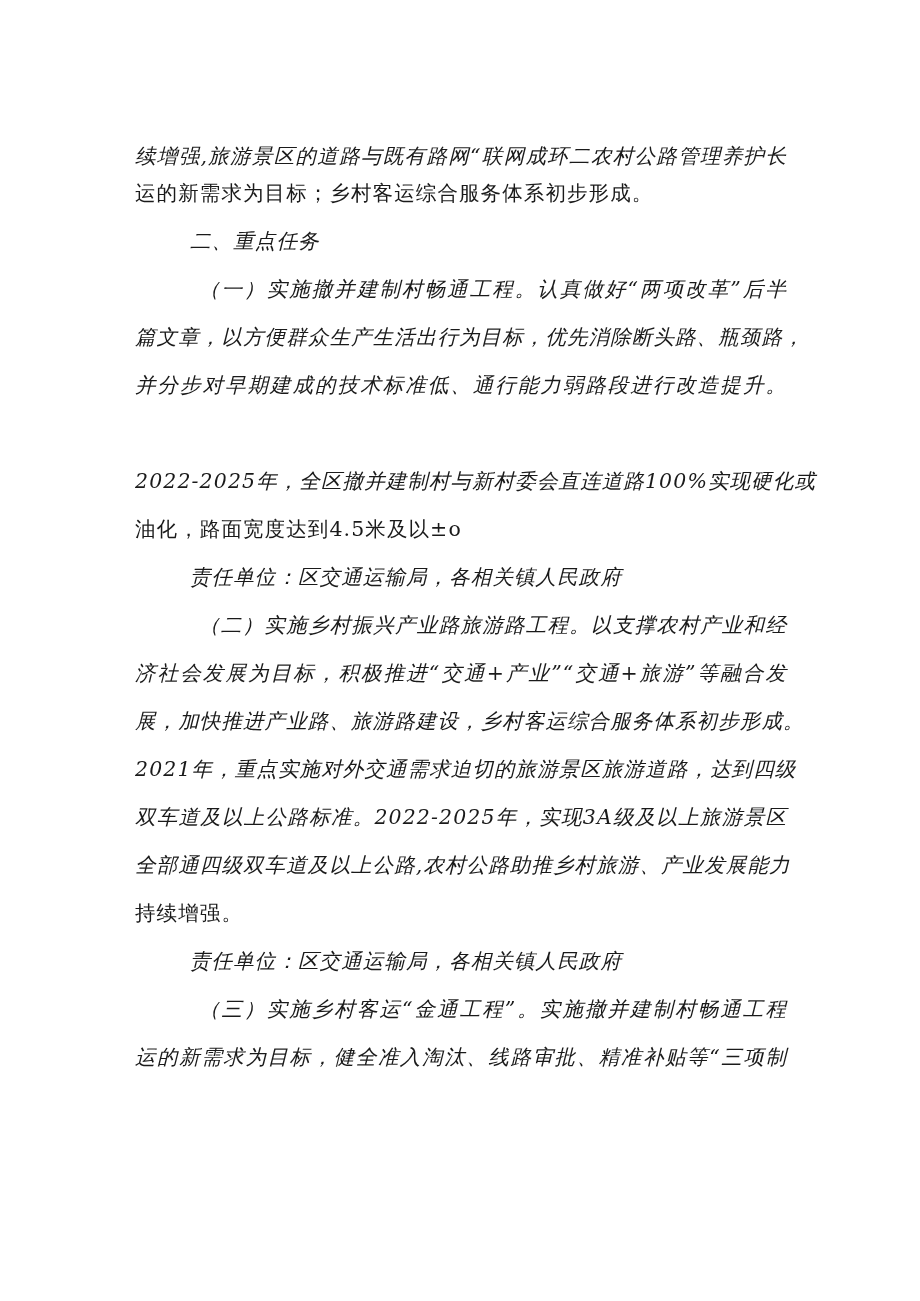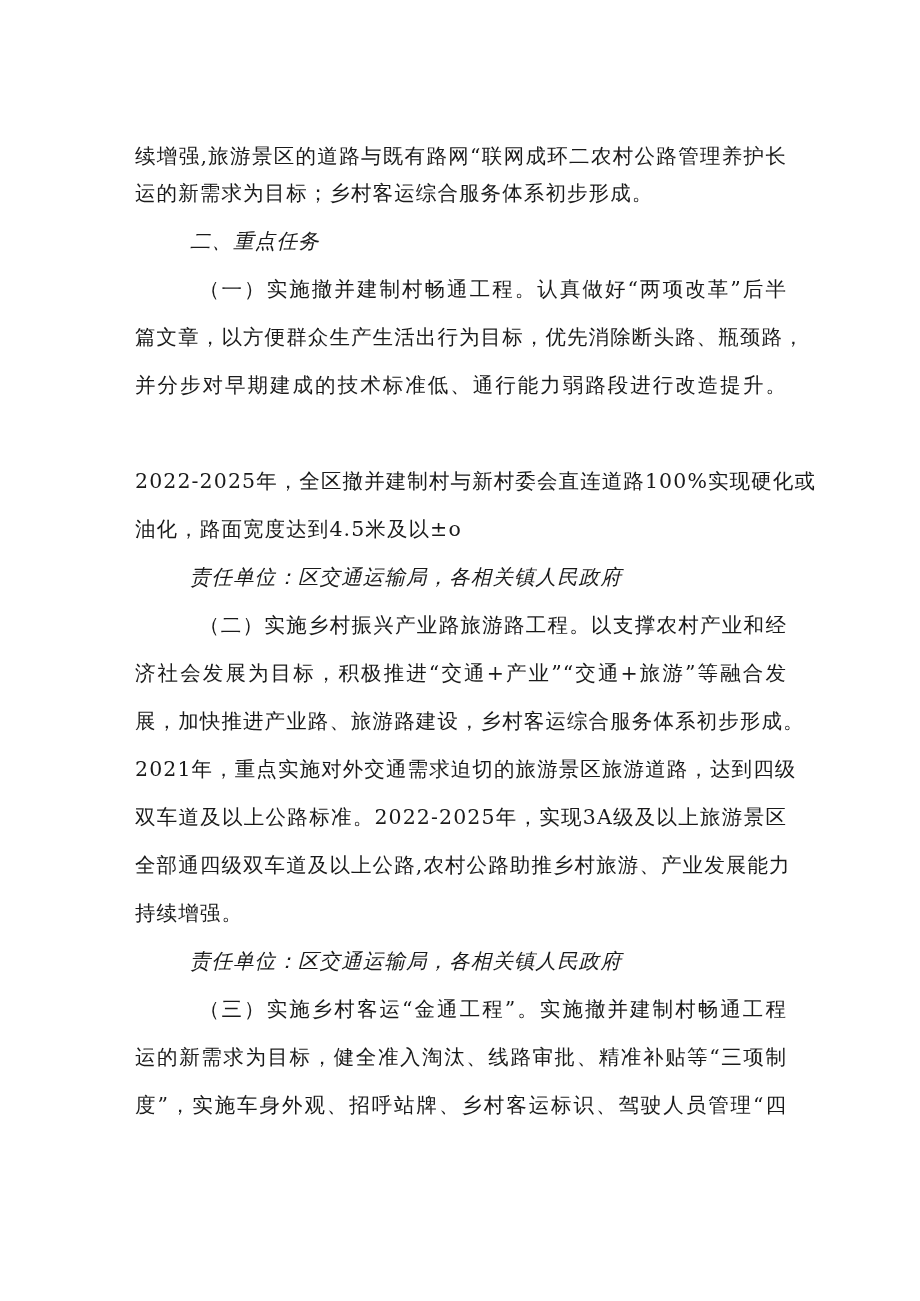--- a/index.html
+++ b/index.html
@@ -29,20 +29,21 @@
       font-family: "DejaVu Serif", "Liberation Serif", serif;
       font-size: 20.5px;
       line-height: 30px;
       color: #1a1a1a;
       white-space: nowrap;
       letter-spacing: 1.1px;
     }
     .justify {
       text-align: justify;
       text-align-last: justify;
+      font-style: italic;
     }
     .indent1 { left: 190px; width: 610px; font-style: italic; }
     .indent2 { left: 199px; width: 588px; }
   </style>
 </head>
 <body>
 
 <div class="page">
   <div class="line justify" style="top:141px">续增强,旅游景区的道路与既有路网“联网成环二农村公路管理养护长</div>
   <div class="line" style="top:178px">运的新需求为目标；乡村客运综合服务体系初步形成。</div>
@@ -56,14 +57,13 @@
   <div class="line justify" style="top:658px">济社会发展为目标，积极推进“交通+产业”“交通+旅游”等融合发</div>
   <div class="line indent2 justify" style="top:610px">（二）实施乡村振兴产业路旅游路工程。以支撑农村产业和经</div>
   <div class="line justify" style="top:706px">展，加快推进产业路、旅游路建设，乡村客运综合服务体系初步形成。</div>
   <div class="line justify" style="top:754px">2021年，重点实施对外交通需求迫切的旅游景区旅游道路，达到四级</div>
   <div class="line justify" style="top:802px">双车道及以上公路标准。2022-2025年，实现3A级及以上旅游景区</div>
   <div class="line justify" style="top:850px">全部通四级双车道及以上公路,农村公路助推乡村旅游、产业发展能力</div>
   <div class="line" style="top:898px">持续增强。</div>
   <div class="line indent1" style="top:946px">责任单位：区交通运输局，各相关镇人民政府</div>
   <div class="line indent2 justify" style="top:994px">（三）实施乡村客运“金通工程”。实施撤并建制村畅通工程</div>
   <div class="line justify" style="top:1042px">运的新需求为目标，健全准入淘汰、线路审批、精准补贴等“三项制</div>
-  <div class="line justify" style="top:1090px">度”，实施车身外观、招呼站牌、乡村客运标识、驾驶人员管理“四</div>
 </div>
 
 </body></html>

